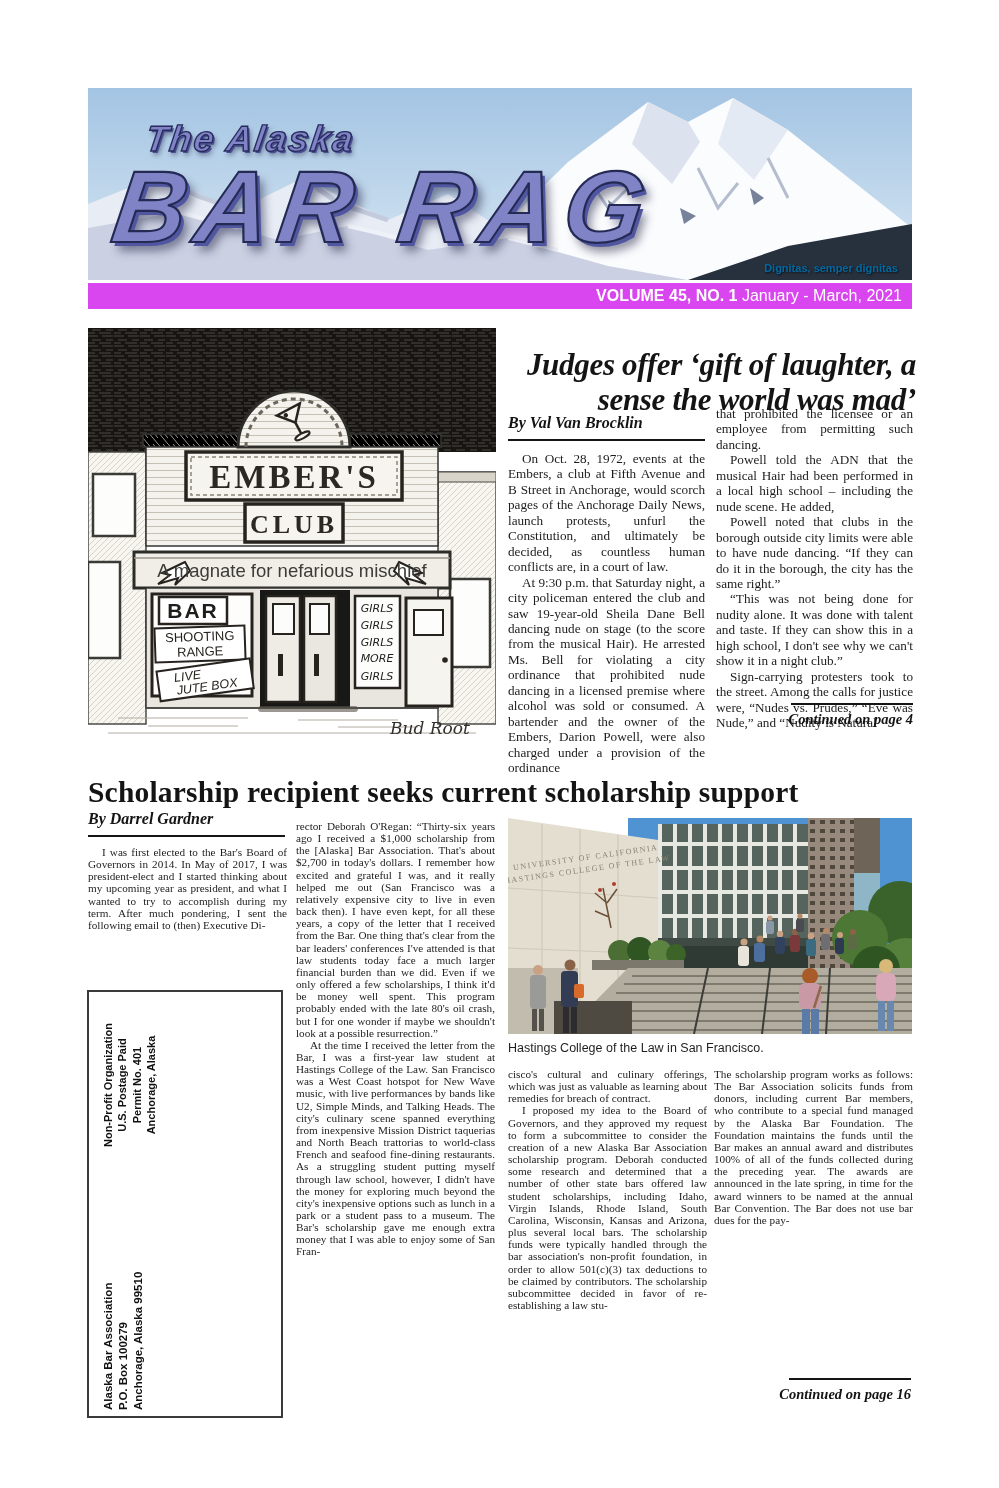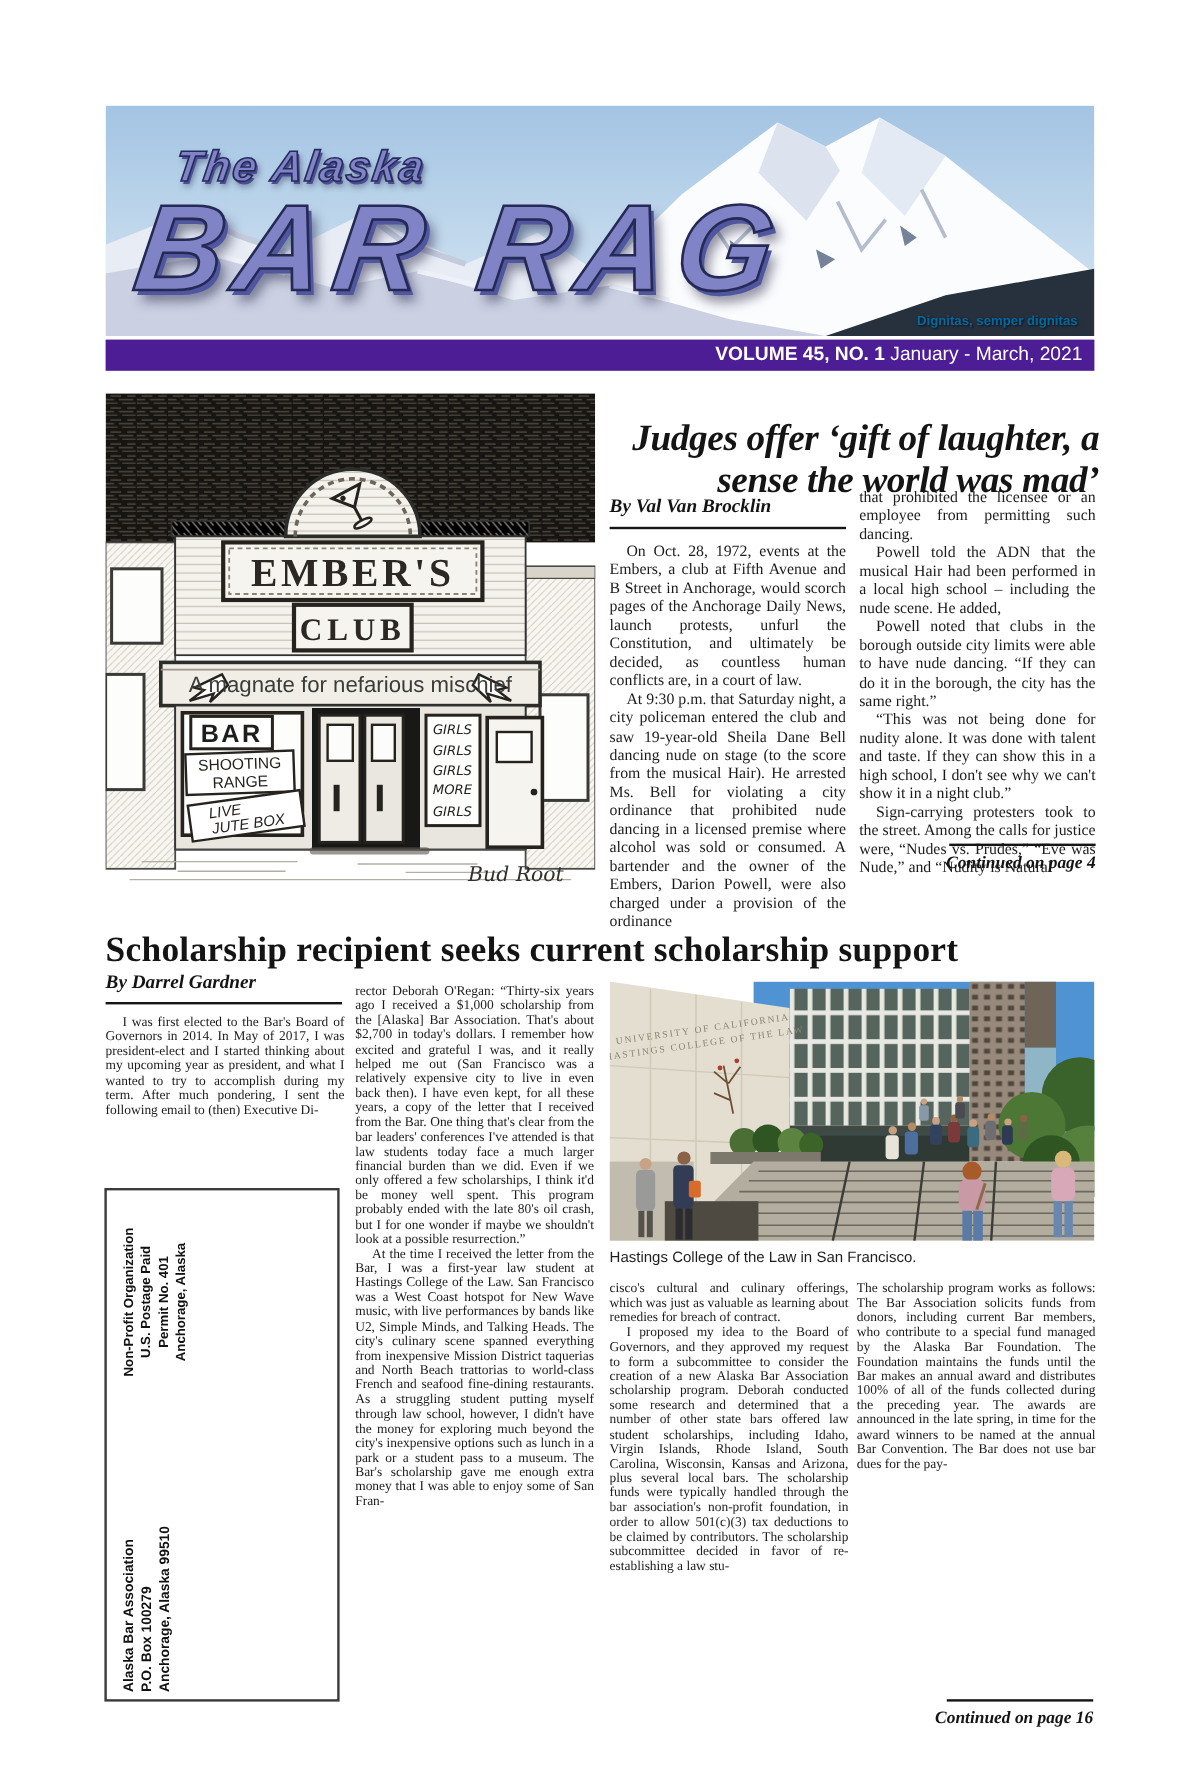--- a/index.html
+++ b/index.html
@@ -15,21 +15,21 @@
         -webkit-text-stroke:1.4px #272b5c;
         text-shadow:2px 2px 0 #4a4f94,3px 4px 5px rgba(25,25,60,.5);}
   .mast-title{position:absolute;left:26px;top:68px;font-family:"Liberation Sans",sans-serif;
         font-weight:bold;font-style:italic;font-size:102px;color:#8084c6;line-height:1;
         transform:skewX(-8deg);letter-spacing:9px;
         -webkit-text-stroke:2.2px #252a55;
         text-shadow:4px 4px 0 #5056a0,8px 9px 10px rgba(25,25,60,.5);}
   .mast-tagline{position:absolute;right:14px;bottom:35px;font-family:"Liberation Sans",sans-serif;
         font-weight:bold;font-size:11px;color:#0369a1;
         text-shadow:1px 1px 2px rgba(0,0,0,.65);}
-  .volume-bar{position:absolute;left:0;top:195px;width:824px;height:26px;background:#4c1d95;
+  .volume-bar{position:absolute;left:0;top:195px;width:824px;height:26px;background:#d946ef;
         color:#fff;font-family:"Liberation Sans",sans-serif;font-size:16px;line-height:26px;
         text-align:right;box-sizing:border-box;padding-right:10px;}
   .volume-bar .vol-bold{font-weight:bold;}
 
   
   .headline1{position:absolute;left:506px;top:326px;width:410px;font-weight:bold;font-style:italic;
         font-size:31px;line-height:1.13;letter-spacing:-0.3px;color:#141414;text-align:right;}
   .headline2{position:absolute;left:88px;top:757px;width:826px;font-weight:bold;
         font-size:29.5px;line-height:1.05;letter-spacing:0.2px;color:#141414;white-space:nowrap;}
   .byline{position:absolute;width:197px;font-weight:bold;font-style:italic;font-size:16px;
@@ -44,21 +44,21 @@
   .a1c2{left:716px;top:406px;}
   .a2-col{width:199px;font-size:11.2px;line-height:12.15px;}
   .a2c1{left:88px;top:846px;}
   .a2c2{left:296px;top:820px;}
   .a2c3{left:508px;top:1068px;}
   .a2c4{left:714px;top:1068px;}
   .continued{position:absolute;width:197px;text-align:right;font-weight:bold;font-style:italic;
         font-size:14.5px;color:#141414;}
   .continued .rule{width:122px;margin:0 0 6px auto;border-top:2px solid #151515;}
   .cont4{left:716px;top:703px;}
-  .cont16{left:714px;top:1378px;margin-top:38px;}
+  .cont16{left:714px;top:1378px;}
 
   
   .illo{position:absolute;left:88px;top:324px;width:408px;height:418px;}
 
   
   .photo{position:absolute;left:508px;top:818px;width:404px;height:216px;display:block;}
   .caption{position:absolute;left:508px;top:1041px;width:404px;
         font-family:"Liberation Sans",sans-serif;font-weight:normal;font-size:12.5px;color:#1f1f1f;}
 
   

